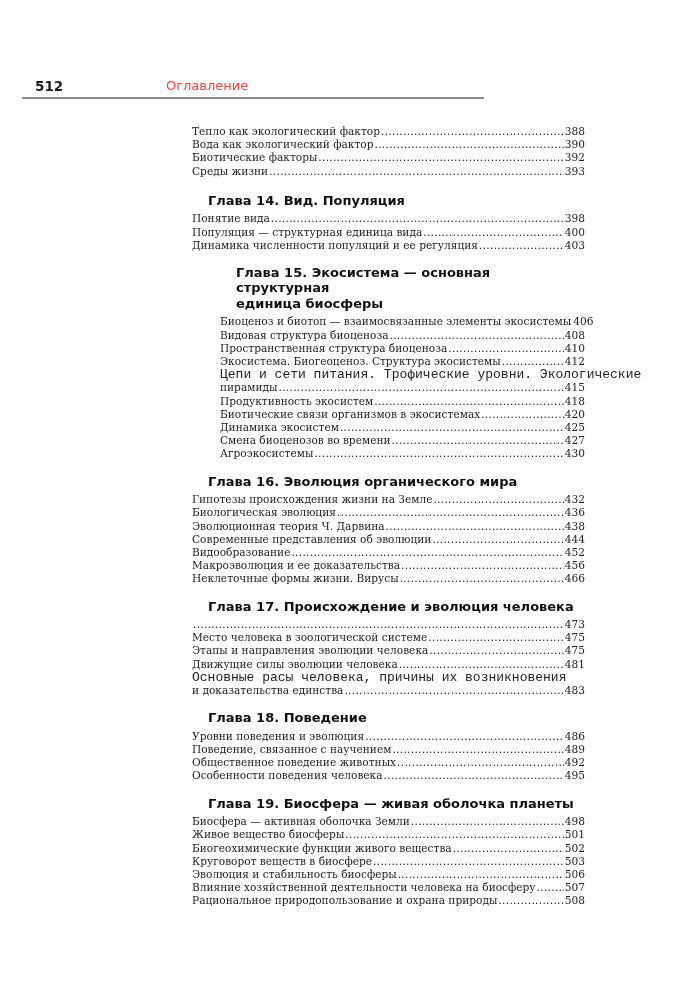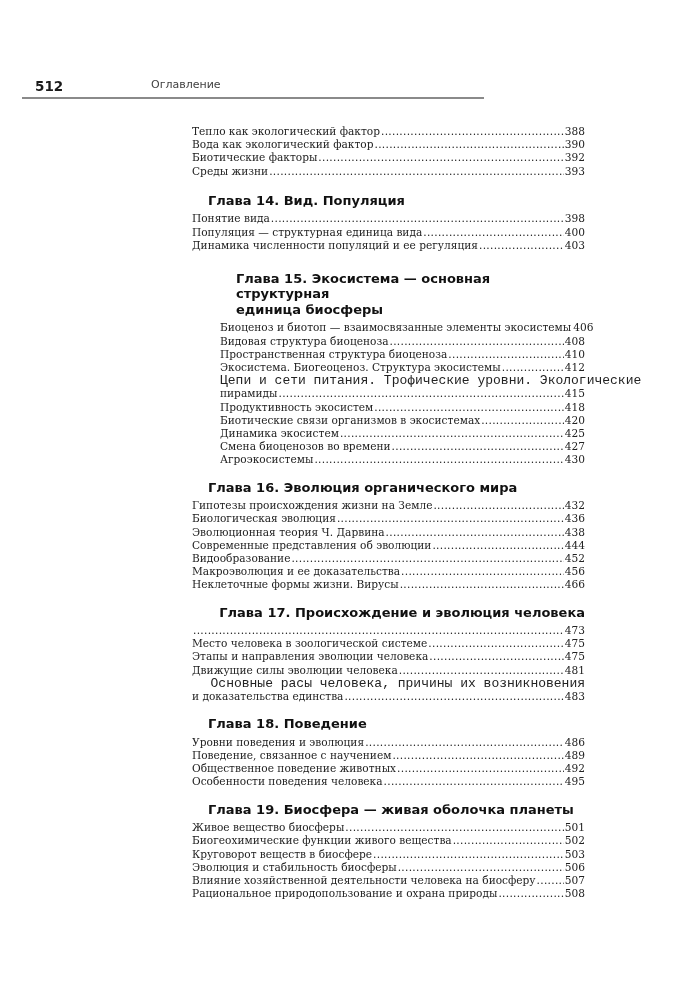--- a/index.html
+++ b/index.html
@@ -2,21 +2,21 @@
 <html><head>
 <meta charset="utf-8">
 <style>
   html, body { margin: 0; padding: 0; background: #ffffff; }
   body { width: 687px; height: 1000px; position: relative; overflow: hidden; color: #1a1a1a; }
   .header {
     position: absolute; left: 22px; top: 78px; width: 462px; height: 20px;
     font-family: "DejaVu Sans", sans-serif; font-size: 13px;
   }
   .header .page-num { position: absolute; left: 13px; top: 0; font-weight: bold; font-size: 13.5px; }
-  .header .running-title { position: absolute; left: 129px; top: 0; font-size: 11px; color: #404040; }
+  .header .running-title { position: absolute; left: 144px; top: 0; font-size: 13px; color: #ef4444; }
   .header-rule { position: absolute; left: 22px; top: 97px; width: 462px; height: 2px; background: #8a8a8a; }
 
   .toc { position: absolute; left: 192px; top: 125px; width: 393px; }
   .section { margin-bottom: 15px; }
   .chapter-title {
     font-family: "DejaVu Sans", sans-serif; font-weight: bold; font-size: 13px;
     margin: 0 0 4px 16px; line-height: 15.5px; color: #111;
   }
   .entry {
     display: flex; align-items: baseline;
@@ -62,21 +62,21 @@
         <span class="leader"></span>
         <span class="page">392</span>
       </div>
     <div class="entry">
         <span class="label">Среды жизни</span>
         <span class="leader"></span>
         <span class="page">393</span>
       </div>
   </div>
 
-  <div class="section" style="margin-bottom:19px;">
+  <div class="section" style="margin-bottom:13px;">
     <div class="chapter-title">Глава 14. Вид. Популяция</div>
     <div class="entry">
         <span class="label">Понятие вида</span>
         <span class="leader"></span>
         <span class="page">398</span>
       </div>
     <div class="entry">
         <span class="label">Популяция — структурная единица вида</span>
         <span class="leader"></span>
         <span class="page">400</span>
@@ -180,21 +180,21 @@
         <span class="leader"></span>
         <span class="page">456</span>
       </div>
     <div class="entry">
         <span class="label">Неклеточные формы жизни. Вирусы</span>
         <span class="leader"></span>
         <span class="page">466</span>
       </div>
   </div>
 
-  <div class="section" style="margin-bottom:13px;text-align:right;">
+  <div class="section" style="margin-bottom:13px;">
     <div class="chapter-title">Глава 17. Происхождение и эволюция человека</div>
     <div class="entry">
         <span class="leader"></span>
         <span class="page">473</span>
       </div>
     <div class="entry">
         <span class="label">Место человека в зоологической системе</span>
         <span class="leader"></span>
         <span class="page">475</span>
       </div>
@@ -238,20 +238,25 @@
     <div class="entry">
         <span class="label">Особенности поведения человека</span>
         <span class="leader"></span>
         <span class="page">495</span>
       </div>
   </div>
 
   <div class="section">
     <div class="chapter-title">Глава 19. Биосфера — живая оболочка планеты</div>
     <div class="entry">
+        <span class="label">Биосфера — активная оболочка Земли</span>
+        <span class="leader"></span>
+        <span class="page">498</span>
+      </div>
+    <div class="entry">
         <span class="label">Живое вещество биосферы</span>
         <span class="leader"></span>
         <span class="page">501</span>
       </div>
     <div class="entry">
         <span class="label">Биогеохимические функции живого вещества</span>
         <span class="leader"></span>
         <span class="page">502</span>
       </div>
     <div class="entry">

